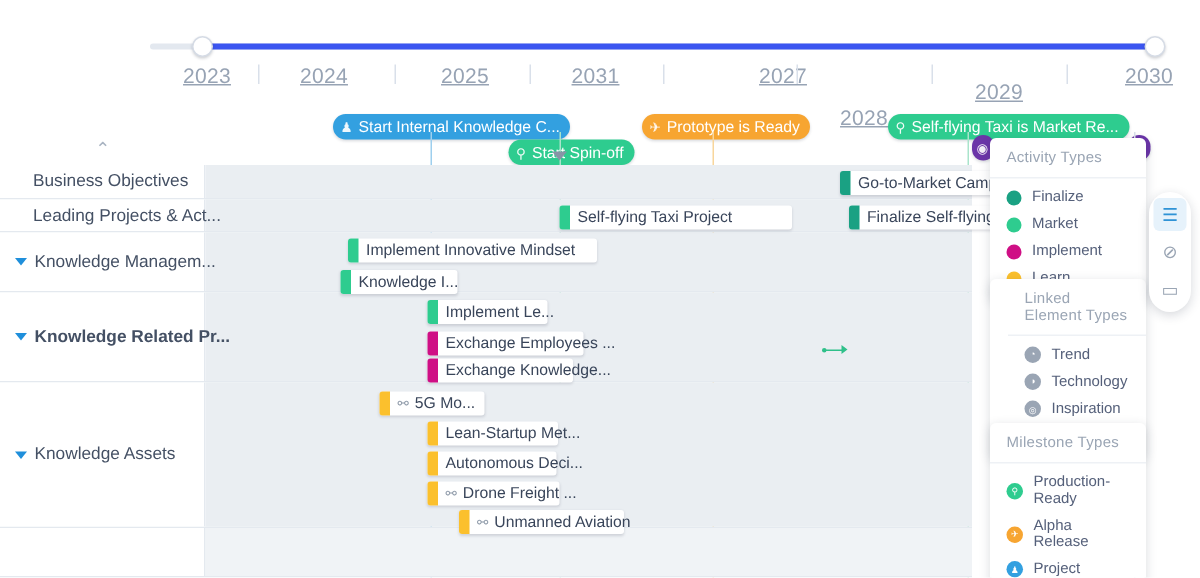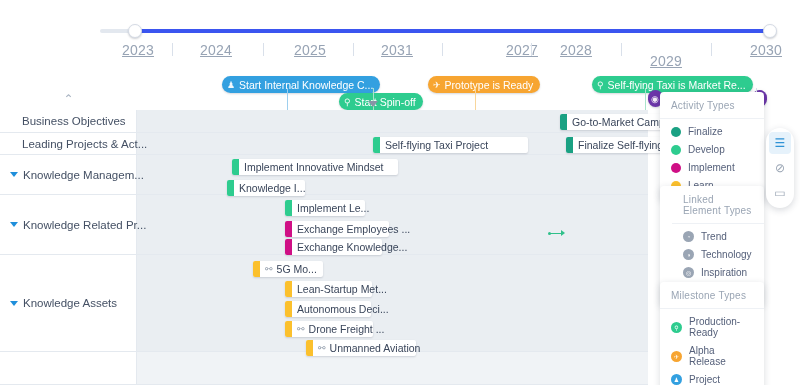--- a/index.html
+++ b/index.html
@@ -151,21 +151,21 @@
     <div class="slider-handle left"></div>
     <div class="slider-handle right"></div>
   </div>
 
   <div class="axis" id="axis">
       <span class="yr" style="left: 138px;">2023</span>
       <span class="yr" style="left: 216px;">2024</span>
       <span class="yr" style="left: 310px;">2025</span>
       <span class="yr" style="left: 397px;">2031</span>
       <span class="yr" style="left: 486px; margin-left: 36px;">2027</span>
-      <span class="yr" style="left: 576px;">2028</span>
+      <span class="yr" style="left: 576px; margin-top: 28px;">2028</span>
       <span class="yr" style="left: 666px; margin-top: 11px;">2029</span>
       <span class="yr" style="left: 766px;">2030</span>
       <div class="tick" style="left: 172px;"></div>
       <div class="tick" style="left: 263px;"></div>
       <div class="tick" style="left: 353px;"></div>
       <div class="tick" style="left: 442px;"></div>
       <div class="tick" style="left: 531px;"></div>
       <div class="tick" style="left: 621px;"></div>
       <div class="tick" style="left: 711px;"></div>
     </div>
@@ -216,21 +216,21 @@
           <span>Leading Projects &amp; Act...</span>
         </div>
       </div>
       <div class="rowzone" style="top: 67px; height: 40px;">
         <div class="lane-bg"></div>
         <div class="label-cell grouped">
           <span class="caret"></span>
           <span>Knowledge Managem...</span>
         </div>
       </div>
-      <div class="rowzone" style="top: 107px; height: 60px;">
+      <div class="rowzone" style="top: 107px; height: 60px; font-weight: bold;">
         <div class="lane-bg"></div>
         <div class="label-cell grouped">
           <span class="caret"></span>
           <span>Knowledge Related Pr...</span>
         </div>
       </div>
       <div class="rowzone" style="top: 167px; height: 97px;">
         <div class="lane-bg"></div>
         <div class="label-cell grouped">
           <span class="caret"></span>
@@ -332,21 +332,21 @@
 
   <div class="legend" id="lg-activity" style="top: 92px;">
     <div class="ttl">Activity Types</div>
     <div class="items" id="lg-activity-items">
         <div class="lg-row">
           <span class="dot" style="background: rgb(26, 161, 131);"></span>
           <span>Finalize</span>
         </div>
         <div class="lg-row">
           <span class="dot" style="background: rgb(46, 204, 143);"></span>
-          <span>Develop</span>
+          <span>Market</span>
         </div>
         <div class="lg-row">
           <span class="dot" style="background: rgb(207, 15, 133);"></span>
           <span>Implement</span>
         </div>
         <div class="lg-row">
           <span class="dot" style="background: rgb(251, 192, 45);"></span>
           <span>Learn</span>
         </div>
       </div>

